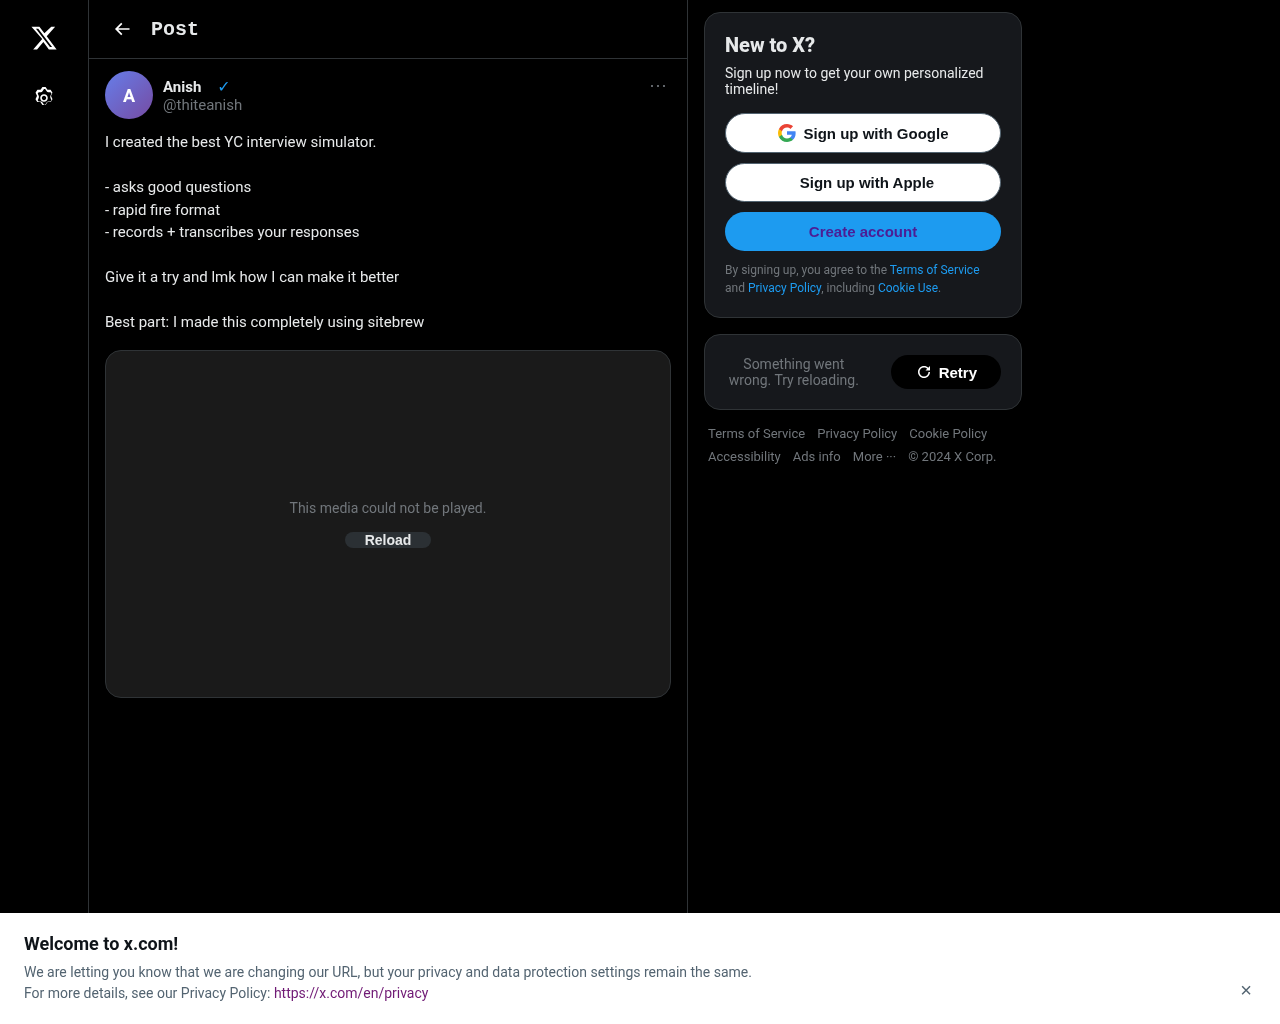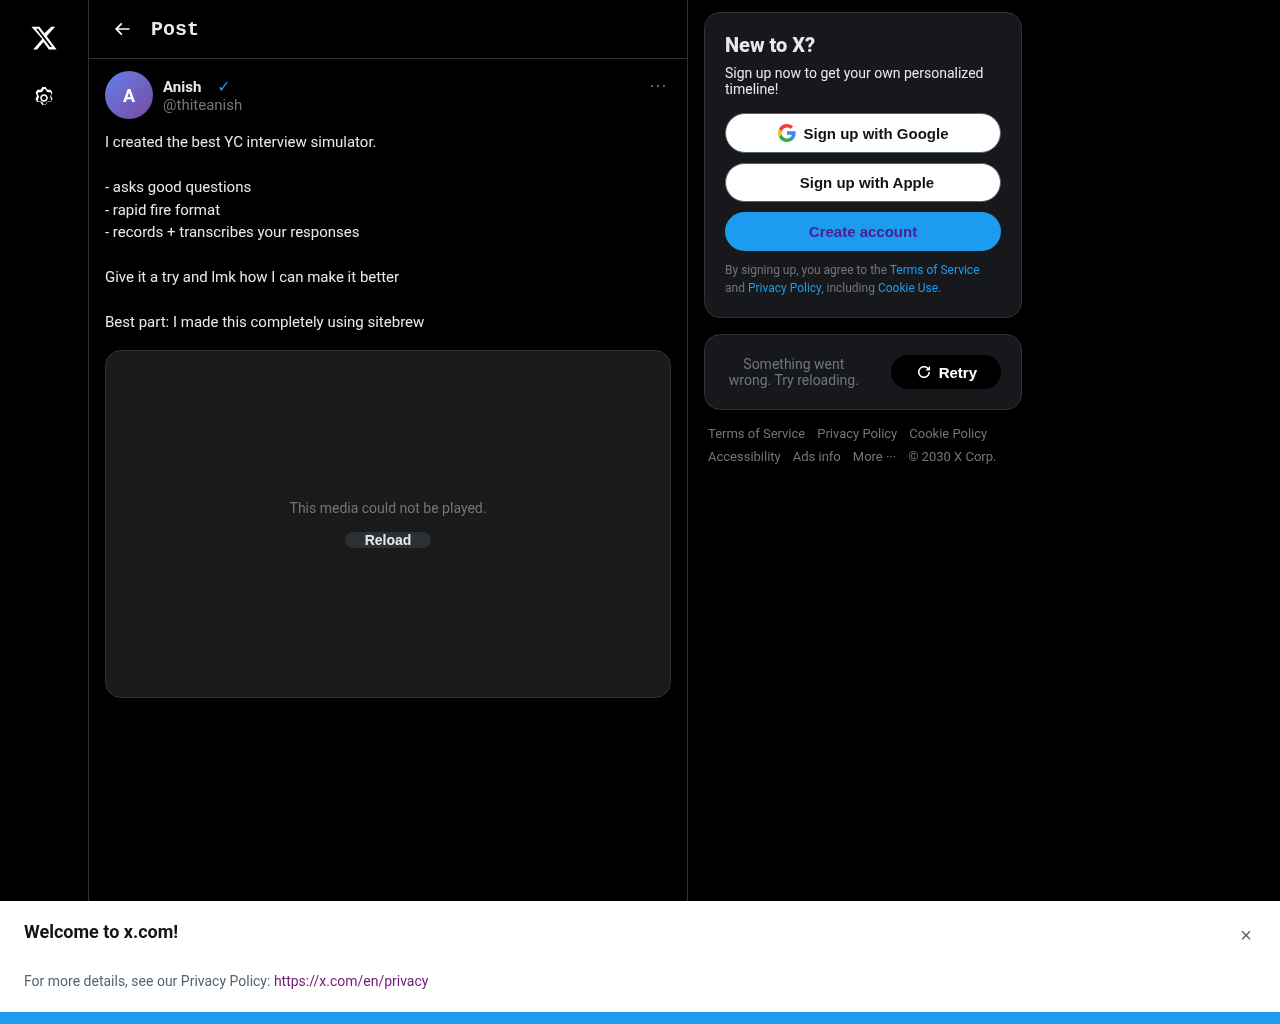--- a/index.html
+++ b/index.html
@@ -378,28 +378,28 @@
       border-radius: 9999px;
       padding: 8px 20px;
       font-size: 15px;
       font-weight: 700;
       cursor: pointer;
     }
 
     
     .welcome-dialog {
       position: fixed;
-      bottom: 12px;
+      bottom: 0;
       left: 0;
       right: 0;
       background: #fff;
       color: #0f1419;
       padding: 20px 24px;
       display: flex;
-      align-items: flex-start;
+      align-items: flex-end;
       justify-content: space-between;
       z-index: 200;
       min-height: 100px;
     }
 
     .welcome-content {}
     .welcome-title {
       font-size: 18px;
       font-weight: 700;
       color: #0f1419;
@@ -537,38 +537,38 @@
       </button>
     </div>
 
     <div class="footer-links">
       <a class="footer-link">Terms of Service</a>
       <a class="footer-link">Privacy Policy</a>
       <a class="footer-link">Cookie Policy</a>
       <a class="footer-link">Accessibility</a>
       <a class="footer-link">Ads info</a>
       <a class="footer-link">More ···</a>
-      <span class="footer-link">© 2030 X Corp.</span>
+      <span class="footer-link">© 2024 X Corp.</span>
     </div>
   </aside>
 </div>
 
 <div class="bottom-banner">
   <div class="banner-text-block">
     <div class="banner-title">Don't miss what's happening</div>
     <div class="banner-subtitle">People on X are the first to know.</div>
   </div>
   <div class="banner-buttons">
     <button class="banner-login-btn">Log in</button>
     <button class="banner-signup-btn">Sign up</button>
   </div>
 </div>
 
 <div class="welcome-dialog">
   <div class="welcome-content">
     <div class="welcome-title">Welcome to x.com!</div>
     <div class="welcome-body">
-      <br>
+      <span>We are letting you know that we are changing our URL, but your privacy and data protection settings remain the same.</span><br>
       <span>For more details, see our Privacy Policy: </span><a class="welcome-link">https://x.com/en/privacy</a>
     </div>
   </div>
   <button class="close-btn">×</button>
 </div>
 
 </body></html>

